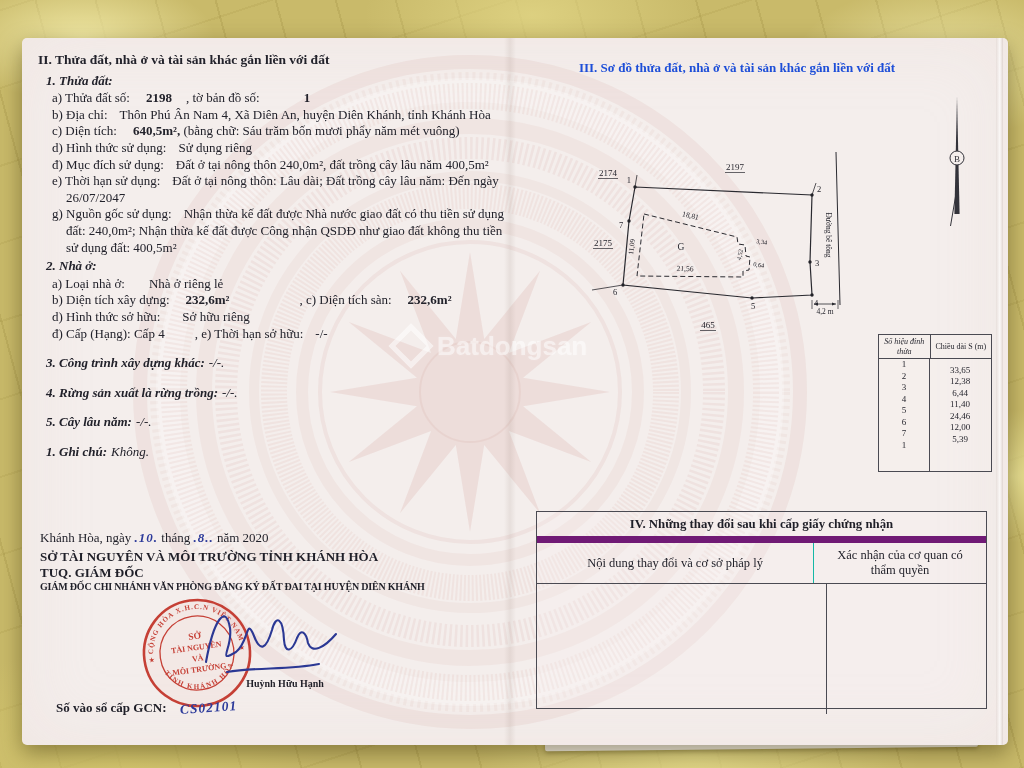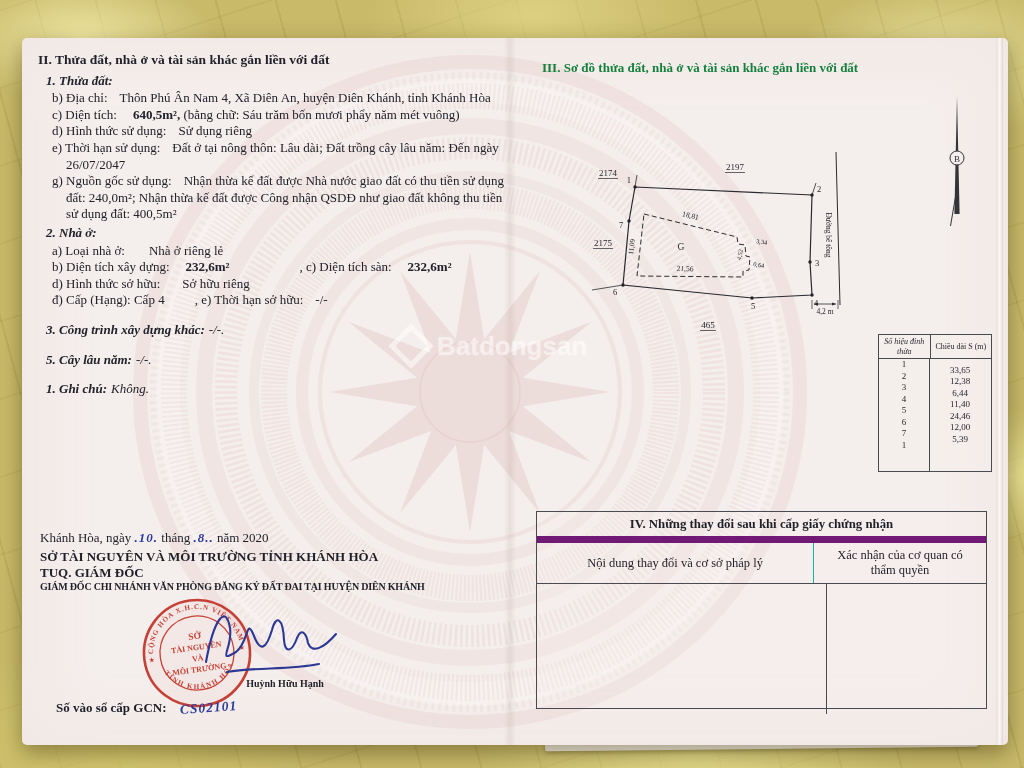--- a/index.html
+++ b/index.html
@@ -66,22 +66,22 @@
   .org3{font-weight:bold;font-size:10px;letter-spacing:-.2px;}
   .signer{position:absolute;left:178px;top:640px;width:170px;text-align:center;
     font-weight:bold;font-size:10px;color:#1f1f28;}
   .serial{position:absolute;left:34px;top:662px;font-size:13px;color:#1f1f28;}
   .serial .no{display:inline-block;transform:rotate(-4deg);margin-left:10px;font-size:13.5px;}
 
   .stampsvg{position:absolute;left:116px;top:556px;transform:rotate(-8deg);opacity:.92;}
   .sigsvg{position:absolute;left:172px;top:552px;}
 
   
-  .sec3head{position:absolute;left:520px;top:22px;width:390px;
-    font-weight:bold;font-size:13px;color:#15803d;}
+  .sec3head{position:absolute;left:520px;top:22px;width:390px;text-align:center;
+    font-weight:bold;font-size:13px;color:#1d4ed8;}
   .northsvg{position:absolute;left:922px;top:58px;}
   .diagsvg{position:absolute;left:568px;top:105px;}
   .diagsvg text{font-family:"Liberation Serif",serif;fill:#26262e;}
 
   
   .vtable{position:absolute;left:856px;top:296px;width:112px;border:1px solid #4a4a52;
     font-size:9px;color:#26262e;background:rgba(246,240,238,.35);}
   .vtable .hd{display:flex;border-bottom:1px solid #4a4a52;text-align:center;font-size:8px;line-height:9.5px;}
   .vtable .hd .c1{width:50px;border-right:1px solid #4a4a52;padding:2px 1px;font-style:italic;}
   .vtable .hd .c2{width:60px;padding:2px 1px;display:flex;align-items:center;justify-content:center;}
@@ -142,27 +142,33 @@
   <div class="center-wm">
     <span class="dia"></span>
     <span>Batdongsan</span>
   </div>
 
   <div class="sec2">
     <p class="h2head">II. Thửa đất, nhà ở và tài sản khác gắn liền với đất</p>
     <p class="sub">1. Thửa đất:</p>
 
     <p class="p-line">
+      <span>a) Thửa đất số:</span><span class="vb">2198</span><span class="l2">, tờ bản đồ số:</span><span class="vb" style="margin-left:44px">1</span>
+    </p>
+    <p class="p-line">
       <span>b) Địa chỉ:</span><span class="v">Thôn Phú Ân Nam 4, Xã Diên An, huyện Diên Khánh, tỉnh Khánh Hòa</span>
     </p>
     <p class="p-line">
       <span>c) Diện tích:</span><span class="vb">640,5m²,</span> <span>(bằng chữ: Sáu trăm bốn mươi phẩy năm mét vuông)</span>
     </p>
     <p class="p-line">
       <span>d) Hình thức sử dụng:</span><span class="v">Sử dụng riêng</span>
+    </p>
+    <p class="p-line">
+      <span>đ) Mục đích sử dụng:</span><span class="v">Đất ở tại nông thôn 240,0m², đất trồng cây lâu năm 400,5m²</span>
     </p>
     <p class="p-line">
       <span>e) Thời hạn sử dụng:</span><span class="v">Đất ở tại nông thôn: Lâu dài; Đất trồng cây lâu năm: Đến ngày 26/07/2047</span>
     </p>
     <p class="p-line">
       <span>g) Nguồn gốc sử dụng:</span><span class="v">Nhận thừa kế đất được Nhà nước giao đất có thu tiền sử dụng đất: 240,0m²; Nhận thừa kế đất được Công nhận QSDĐ như giao đất không thu tiền sử dụng đất: 400,5m²</span>
     </p>
 
     <p class="sub">2. Nhà ở:</p>
     <p class="p-line">
@@ -173,20 +179,23 @@
     </p>
     <p class="p-line">
       <span>d) Hình thức sở hữu:</span><span class="v" style="margin-left:22px">Sở hữu riêng</span>
     </p>
     <p class="p-line">
       <span>đ) Cấp (Hạng): Cấp 4</span><span style="margin-left:30px">, e) Thời hạn sở hữu:</span><span class="v">-/-</span>
     </p>
 
     <p class="item-bi">
       <span class="lb">3. Công trình xây dựng khác:</span><span class="vv">-/-.</span>
+    </p>
+    <p class="item-bi">
+      <span class="lb">4. Rừng sản xuất là rừng trồng:</span><span class="vv">-/-.</span>
     </p>
     <p class="item-bi">
       <span class="lb">5. Cây lâu năm:</span><span class="vv">-/-.</span>
     </p>
     <p class="item-bi">
       <span class="lb">1. Ghi chú:</span><span class="vv">Không.</span>
     </p>
   </div>
 
   <div class="signing">

